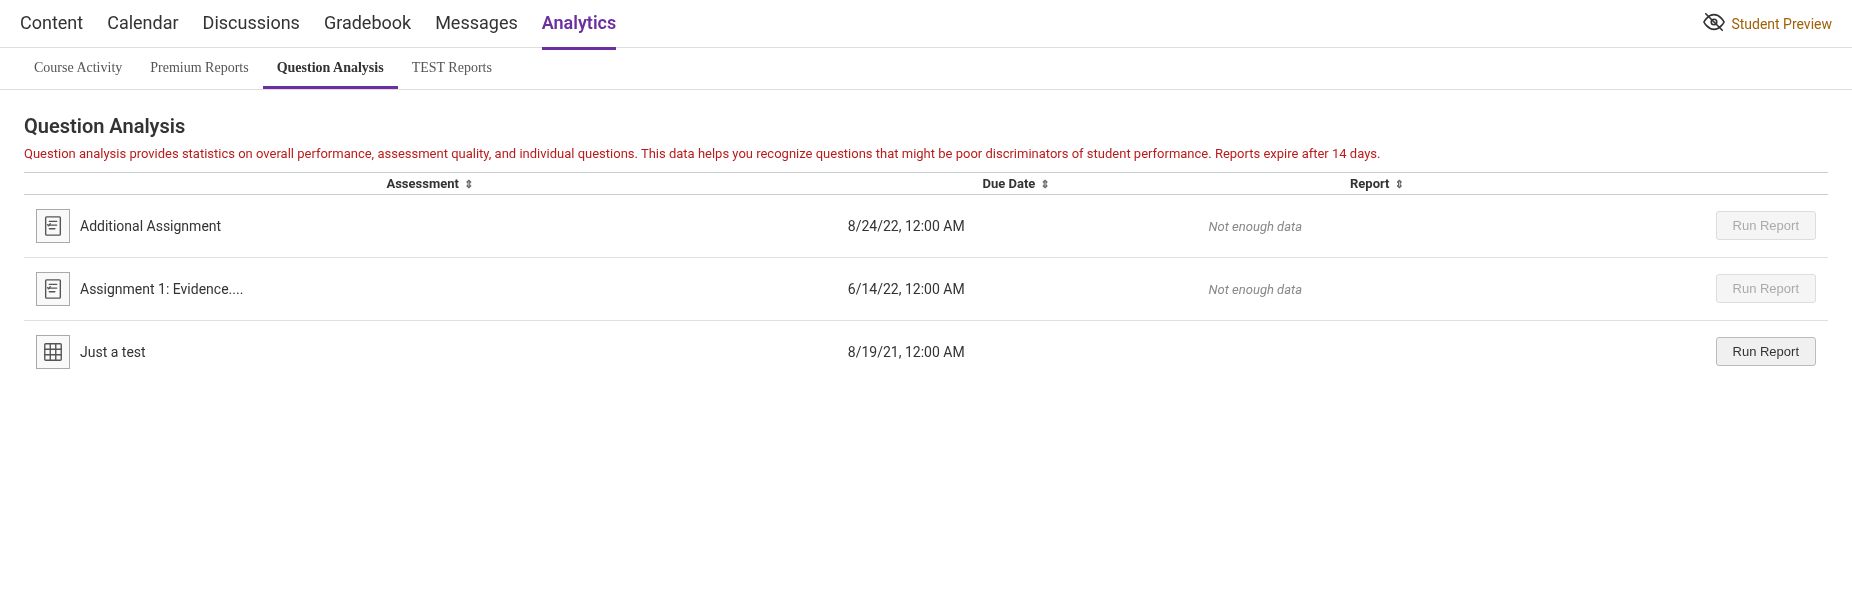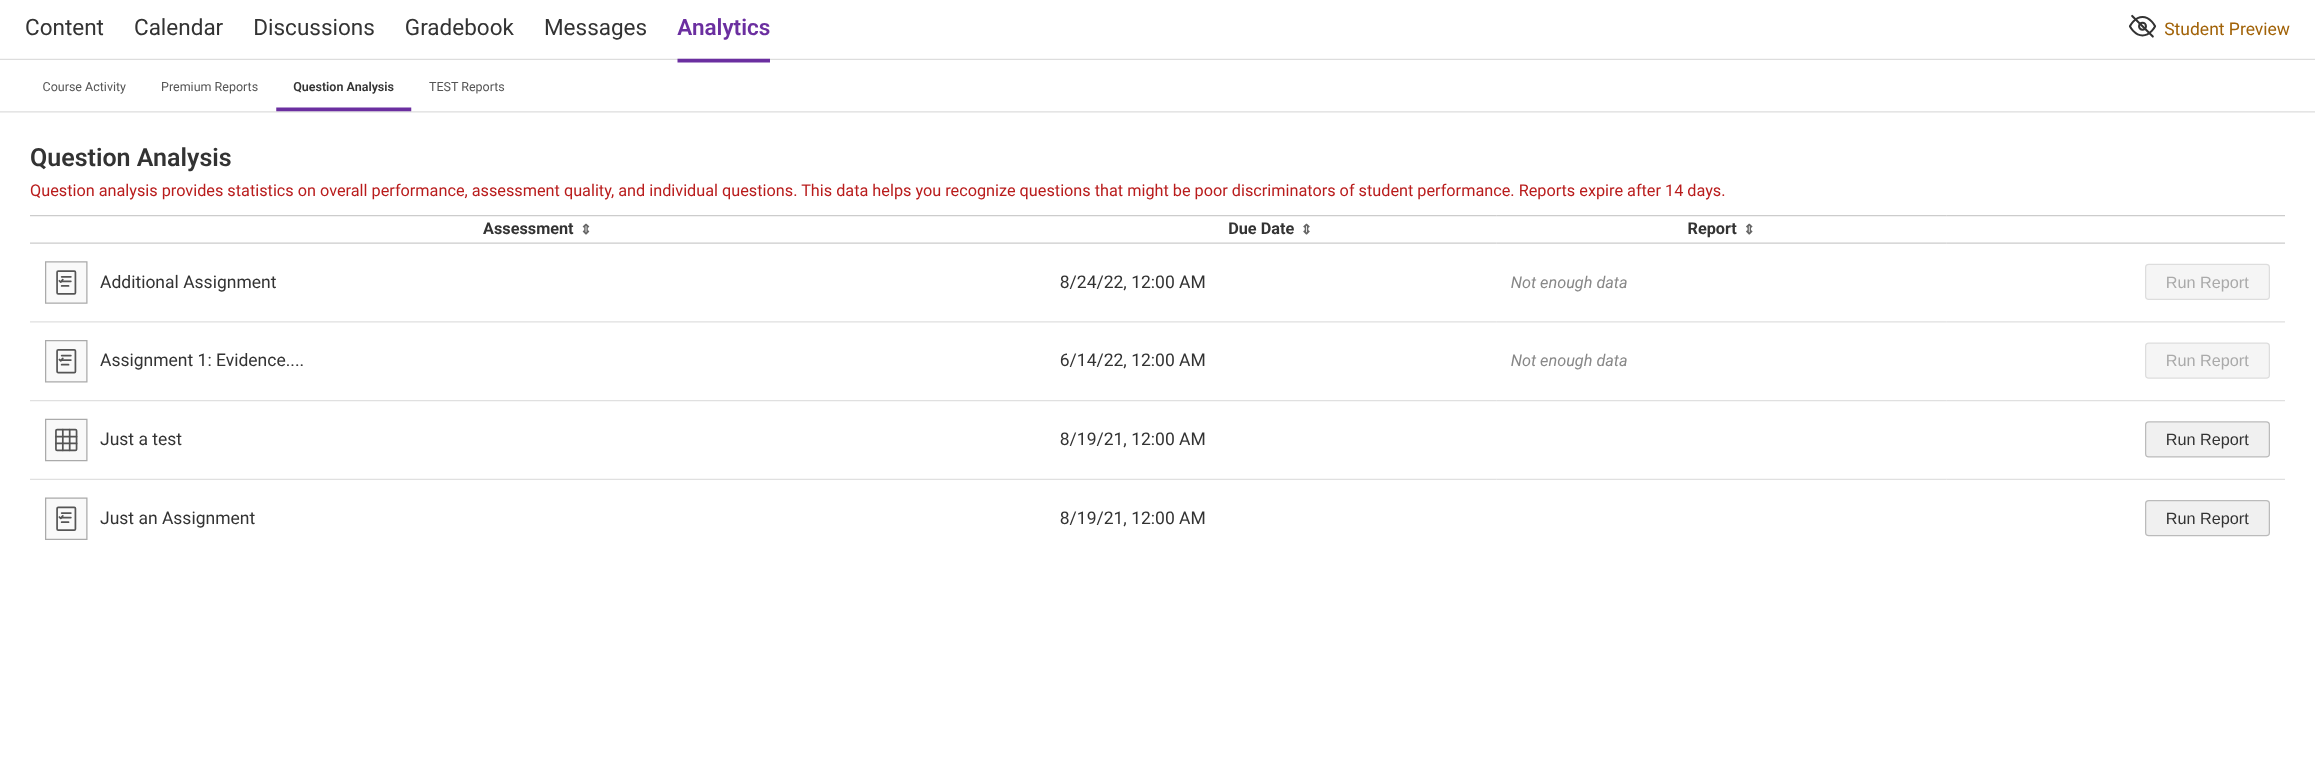--- a/index.html
+++ b/index.html
@@ -41,26 +41,27 @@
     
     .sub-nav {
       display: flex;
       gap: 0;
       padding: 0 20px;
       border-bottom: 1px solid #ddd;
       height: 42px;
       align-items: flex-end;
     }
     .sub-nav-item {
-      font-size: 10px;
+      font-size: 14px;
       color: #555;
       cursor: pointer;
       padding: 10px 14px;
       border-bottom: 3px solid transparent;
       text-decoration: none;
+      font-family: Liberation Serif, serif;
     }
     .sub-nav-item.active {
       color: #333;
       border-bottom: 3px solid #6b2fa0;
       font-weight: 600;
     }
 
     
     .main-content { padding: 24px 24px 0 24px; }
 
@@ -269,38 +270,15 @@
         </div>
       </td>
       <td class="col-due-date">8/19/21, 12:00 AM</td>
       <td class="col-status">
         
       </td>
       <td class="col-action">
         <button class="run-report-btn">Run Report</button>
       </td>
     </tr>
-        <tr>
-      <td class="col-assessment">
-        <div class="assessment-cell">
-          <div class="assessment-icon">
-            <svg viewBox="0 0 24 24" fill="none" stroke="#555" stroke-width="1.5" stroke-linecap="round" stroke-linejoin="round">
-    <rect x="4" y="2" width="16" height="20" rx="1"></rect>
-    <line x1="8" y1="7" x2="16" y2="7"></line>
-    <line x1="8" y1="11" x2="16" y2="11"></line>
-    <line x1="8" y1="15" x2="14" y2="15"></line>
-    <polyline points="6,10.5 7.2,11.7 9,9.5"></polyline>
-  </svg>
-          </div>
-          <span>Just an Assignment</span>
-        </div>
-      </td>
-      <td class="col-due-date">8/19/21, 12:00 AM</td>
-      <td class="col-status">
-        
-      </td>
-      <td class="col-action">
-        <button class="run-report-btn">Run Report</button>
-      </td>
-    </tr>
       </tbody>
   </table>
 </div>
 
 </body></html>

